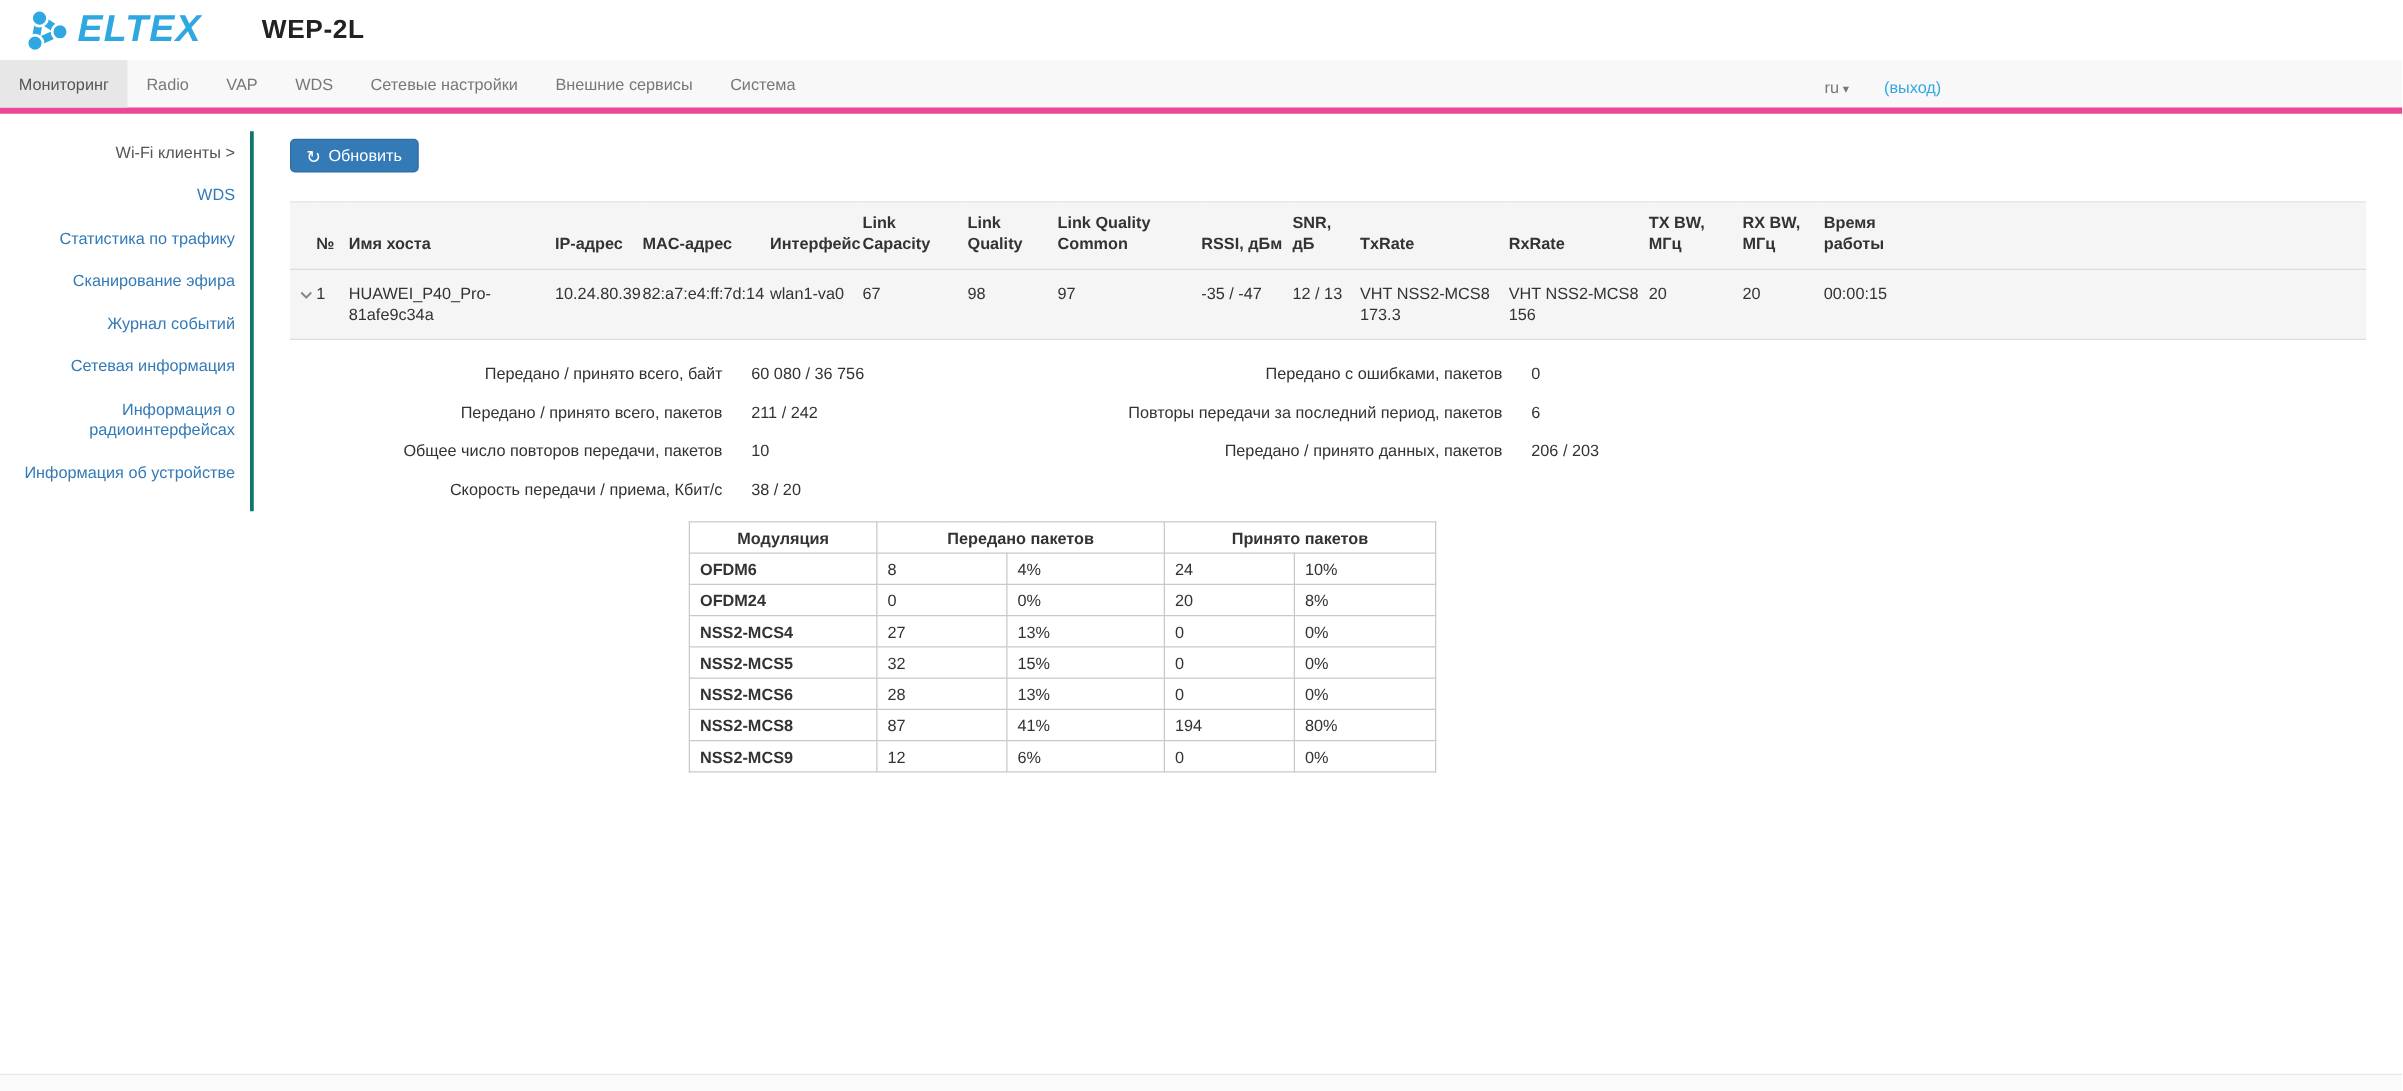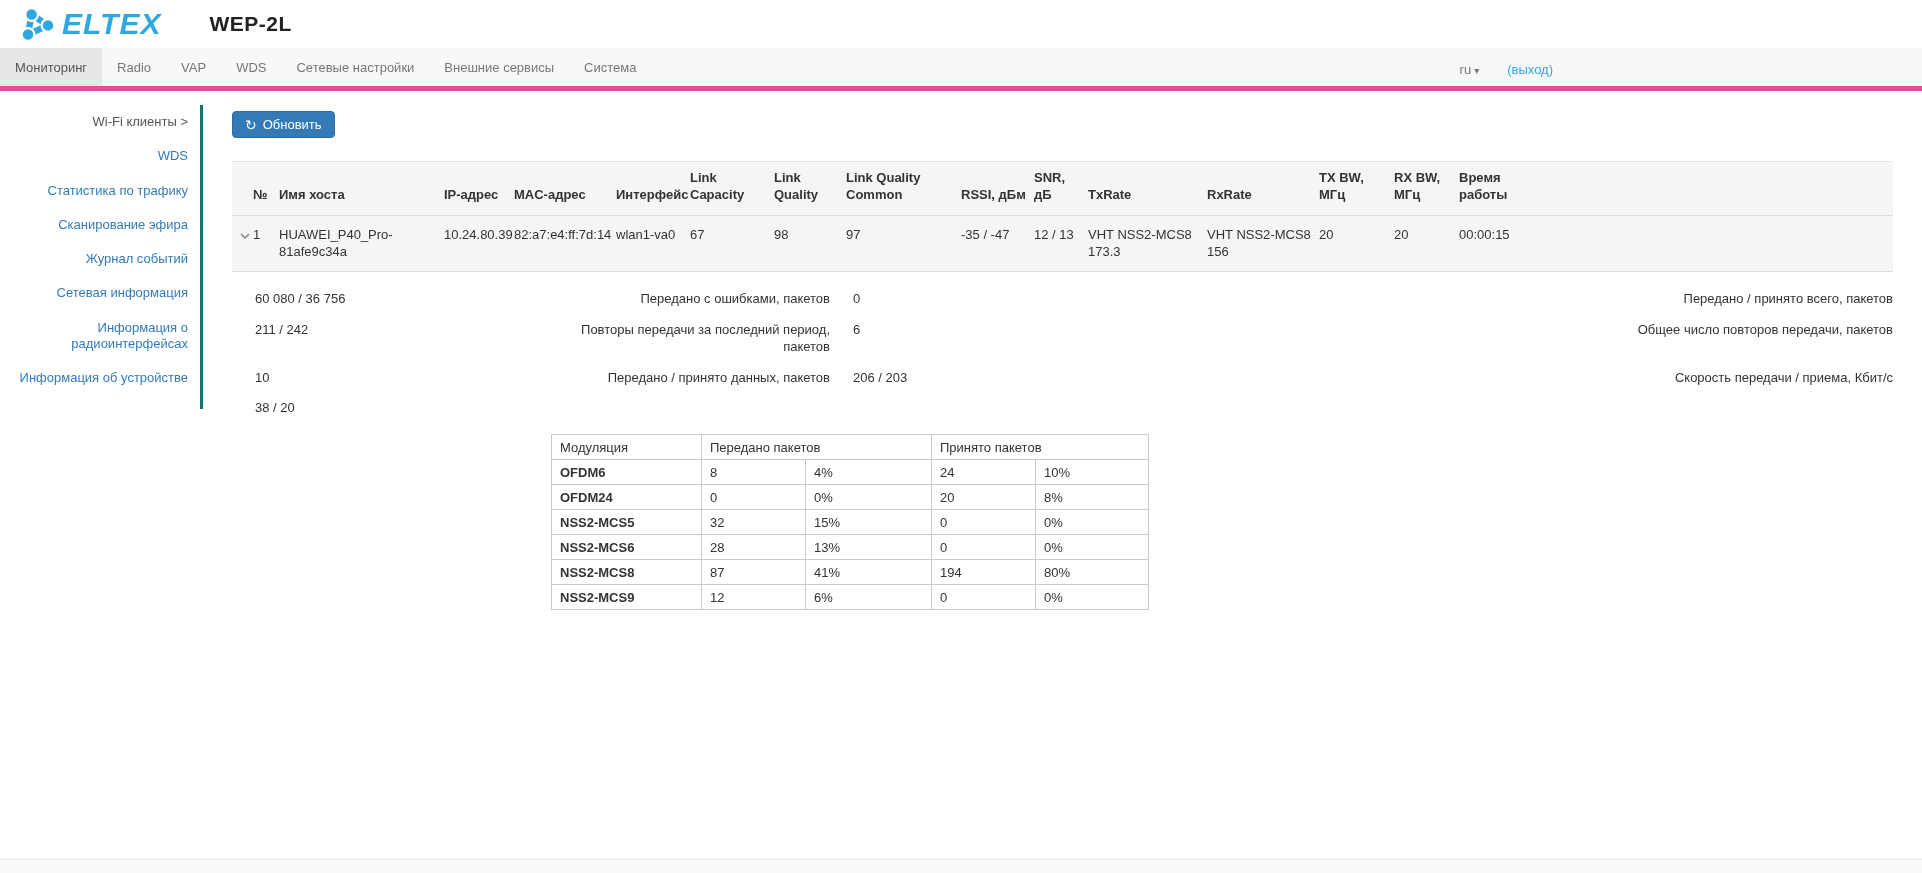--- a/index.html
+++ b/index.html
@@ -46,21 +46,21 @@
 
   
   .details { display:grid; grid-template-columns:346px 252px 372px 1fr; padding-top:12px; }
   .details .lbl { text-align:right; padding:7px 0; line-height:1.3; }
   .details .val { text-align:left; padding:7px 0 7px 23px; line-height:1.3; }
 
   
   .mod-wrap { margin:10px 0 0 319px; }
   .mod { border-collapse:collapse; width:597px; table-layout:fixed; background:#fff; }
   .mod th, .mod td { border:1px solid #c9c9c9; padding:4px 8px; text-align:left; height:25px; }
-  .mod th { font-weight:normal; }
+  .mod th { font-weight:bold;text-align:center; }
   .mod td.mname { font-weight:bold; }
 
   
   .footer { position:absolute; left:0; right:0; bottom:0; height:14px; background:#fafafa; border-top:1px solid #e7e7e7; }
 </style>
 </head>
 <body>
 
 <div class="page">
 
@@ -180,20 +180,21 @@
             <td>VHT NSS2-MCS8 156</td>
             <td>20</td>
             <td>20</td>
             <td>00:00:15</td>
           </tr>
         </tbody>
       </table>
 
       
       <div class="details">
+        <div class="lbl">Передано / принято всего, байт</div>
         <div class="val">60 080 / 36 756</div>
         <div class="lbl">Передано с ошибками, пакетов</div>
         <div class="val">0</div>
 
         <div class="lbl">Передано / принято всего, пакетов</div>
         <div class="val">211 / 242</div>
         <div class="lbl">Повторы передачи за последний период, пакетов</div>
         <div class="val">6</div>
 
         <div class="lbl">Общее число повторов передачи, пакетов</div>
@@ -231,20 +232,27 @@
               <td>10%</td>
             </tr>
             <tr>
               <td class="mname">OFDM24</td>
               <td>0</td>
               <td>0%</td>
               <td>20</td>
               <td>8%</td>
             </tr>
             <tr>
+              <td class="mname">NSS2-MCS4</td>
+              <td>27</td>
+              <td>13%</td>
+              <td>0</td>
+              <td>0%</td>
+            </tr>
+            <tr>
               <td class="mname">NSS2-MCS5</td>
               <td>32</td>
               <td>15%</td>
               <td>0</td>
               <td>0%</td>
             </tr>
             <tr>
               <td class="mname">NSS2-MCS6</td>
               <td>28</td>
               <td>13%</td>

